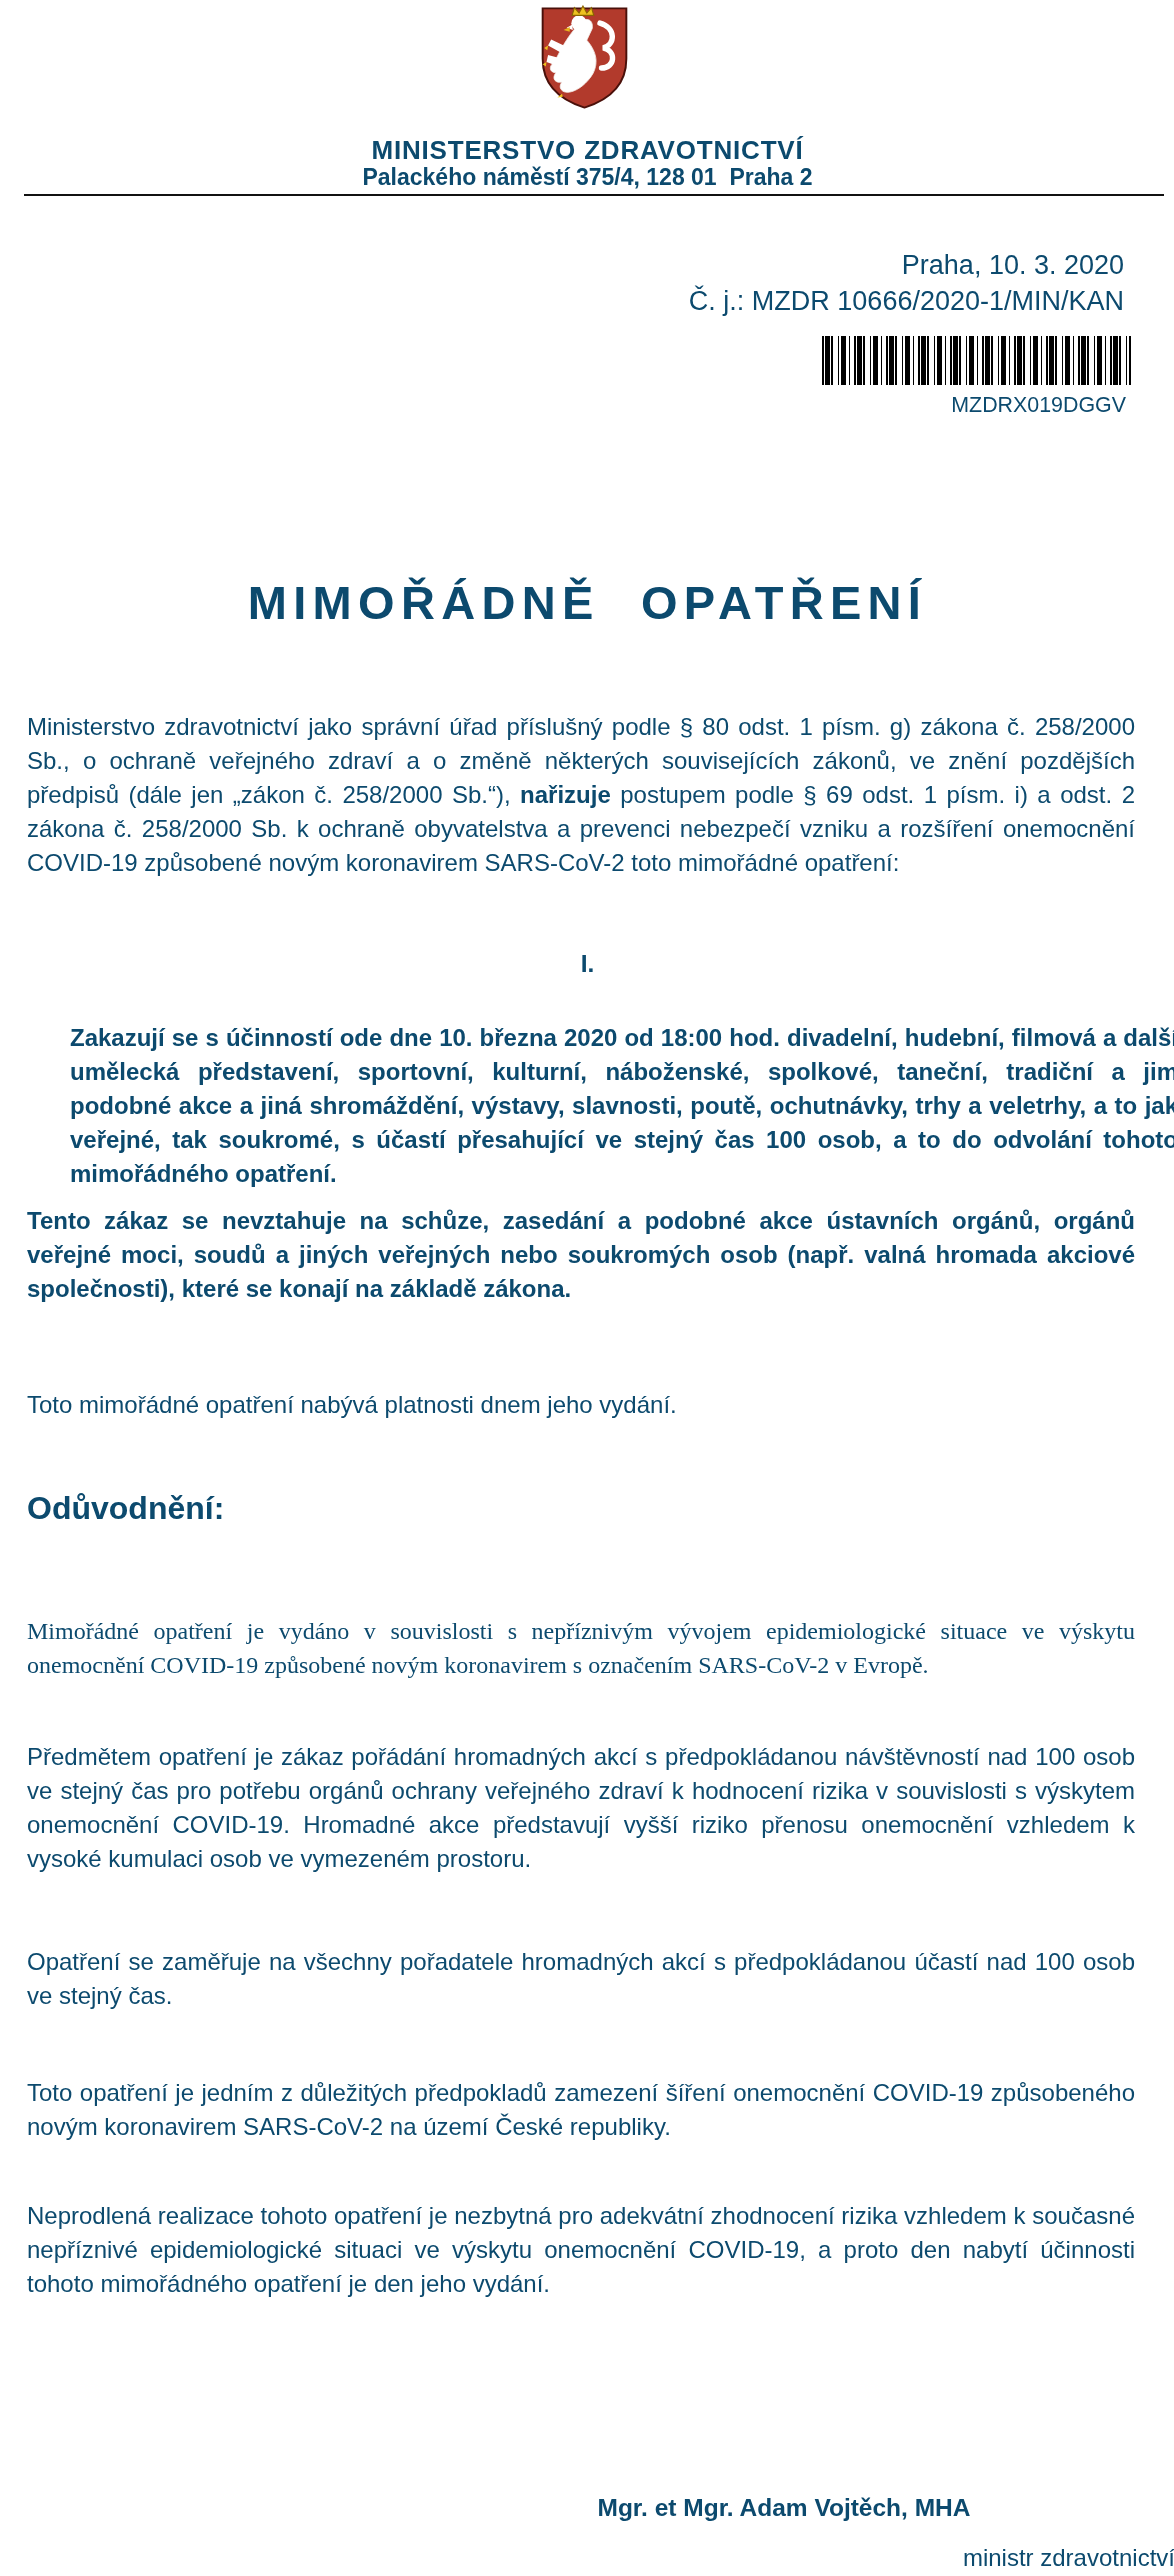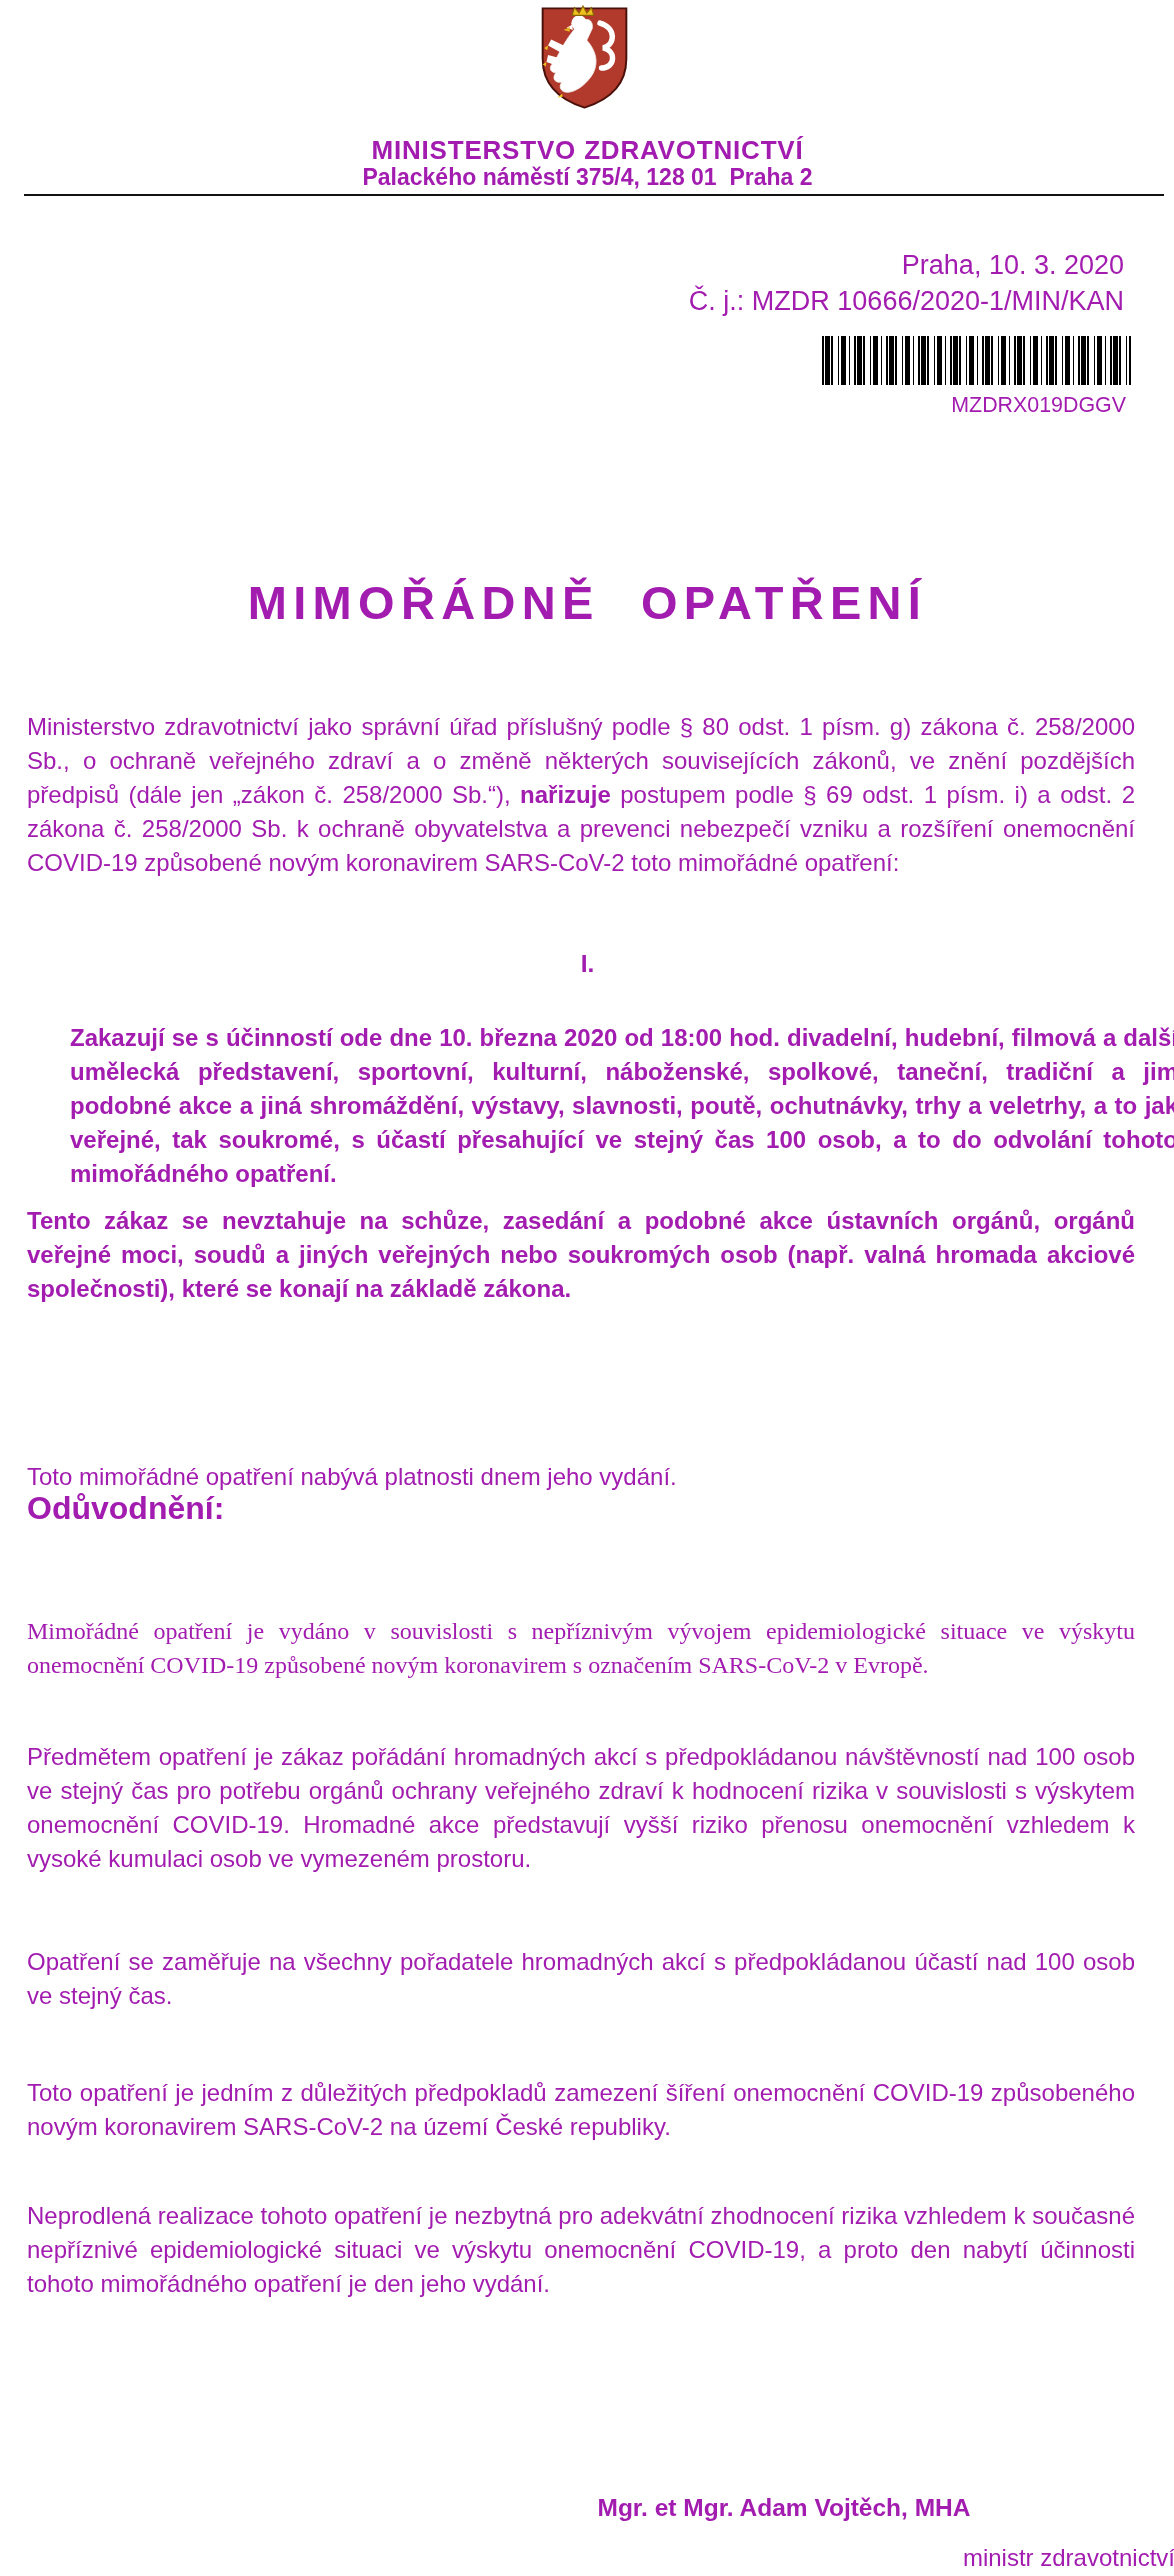--- a/index.html
+++ b/index.html
@@ -1,21 +1,21 @@
 <!DOCTYPE html>
 <html style="font-size:12.7px"><head>
 <meta charset="utf-8">
 <style>
   html,body{margin:0;padding:0;background:#ffffff;}
   .page{
     position:relative;
     width:1175px;
     height:2576px;
     background:#ffffff;
-    color:#a21caf;
+    color:#0c4a6e;
     font-family:"Liberation Sans", sans-serif;
     overflow:hidden;
   }
   .abs{position:absolute;}
   .centered{left:0;width:100%;text-align:center;}
 
   
   .coat{left:538px;top:4.7px;width:93px;height:106px;}
   .ministry{top:135px;font-weight:bold;font-size:26px;letter-spacing:0.8px;}
   .address{top:164px;font-weight:bold;font-size:23px;white-space:pre;}
@@ -50,21 +50,21 @@
   }
   .bold{font-weight:bold;}
   .sec-head{font-weight:bold;font-size:24.5px;line-height:34px;}
   .just-head{left:27px;font-weight:bold;font-size:32px;line-height:34px;}
 
   .p-intro{top:686px;}
   .h-sec1{top:947px;}
   .p-zakaz{top:997px;margin-left:43px;}
   .p-tento{top:1180px;}
   .h-sec2{top:1347px;}
-  .p-plat{top:1436px;}
+  .p-plat{top:1364px;}
   .h-oduv{top:1491px;}
   .p-j1{top:1590px;font-family:Liberation Serif, serif;}
   .p-j2{top:1716px;}
   .p-j3{top:1921px;}
   .p-j4{top:2052px;}
   .p-j5{top:2175px;}
 
   
   .sig-name{top:2494px;left:393px;width:782px;text-align:center;font-weight:bold;font-size:24.5px;white-space:nowrap;}
   .sig-role{top:2544px;left:393px;width:782px;text-align:right;font-size:24px;white-space:nowrap;}

